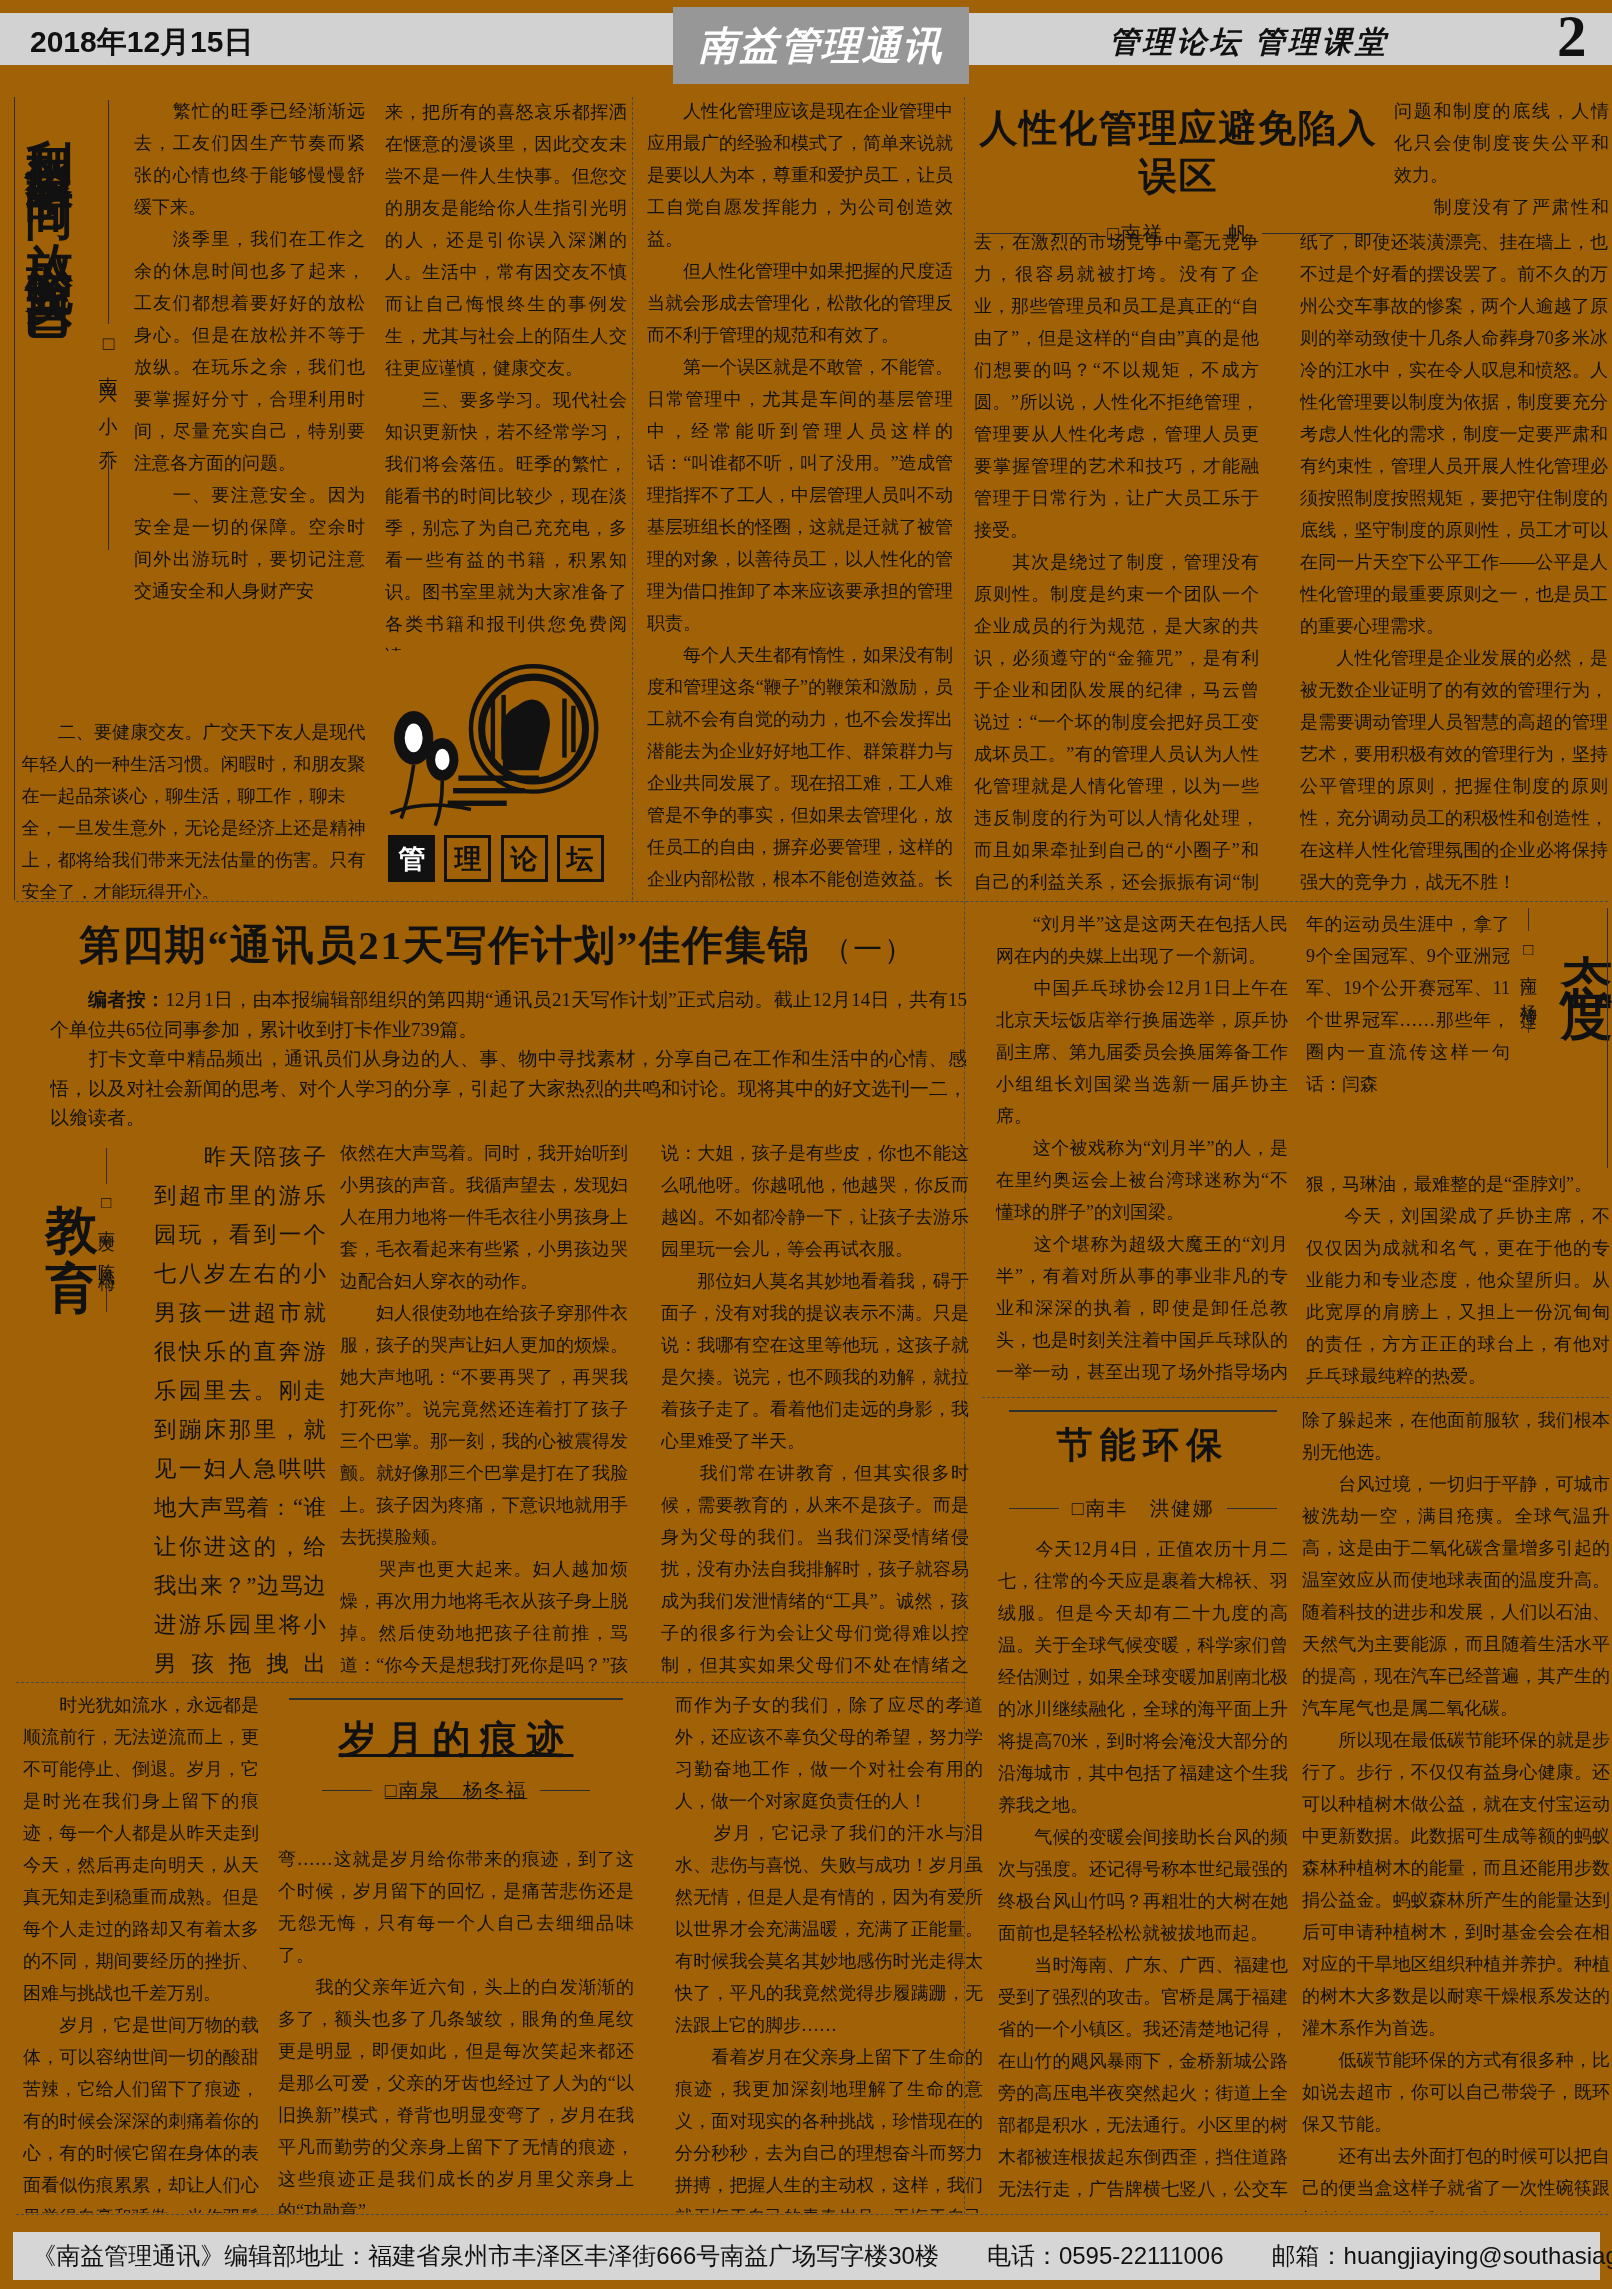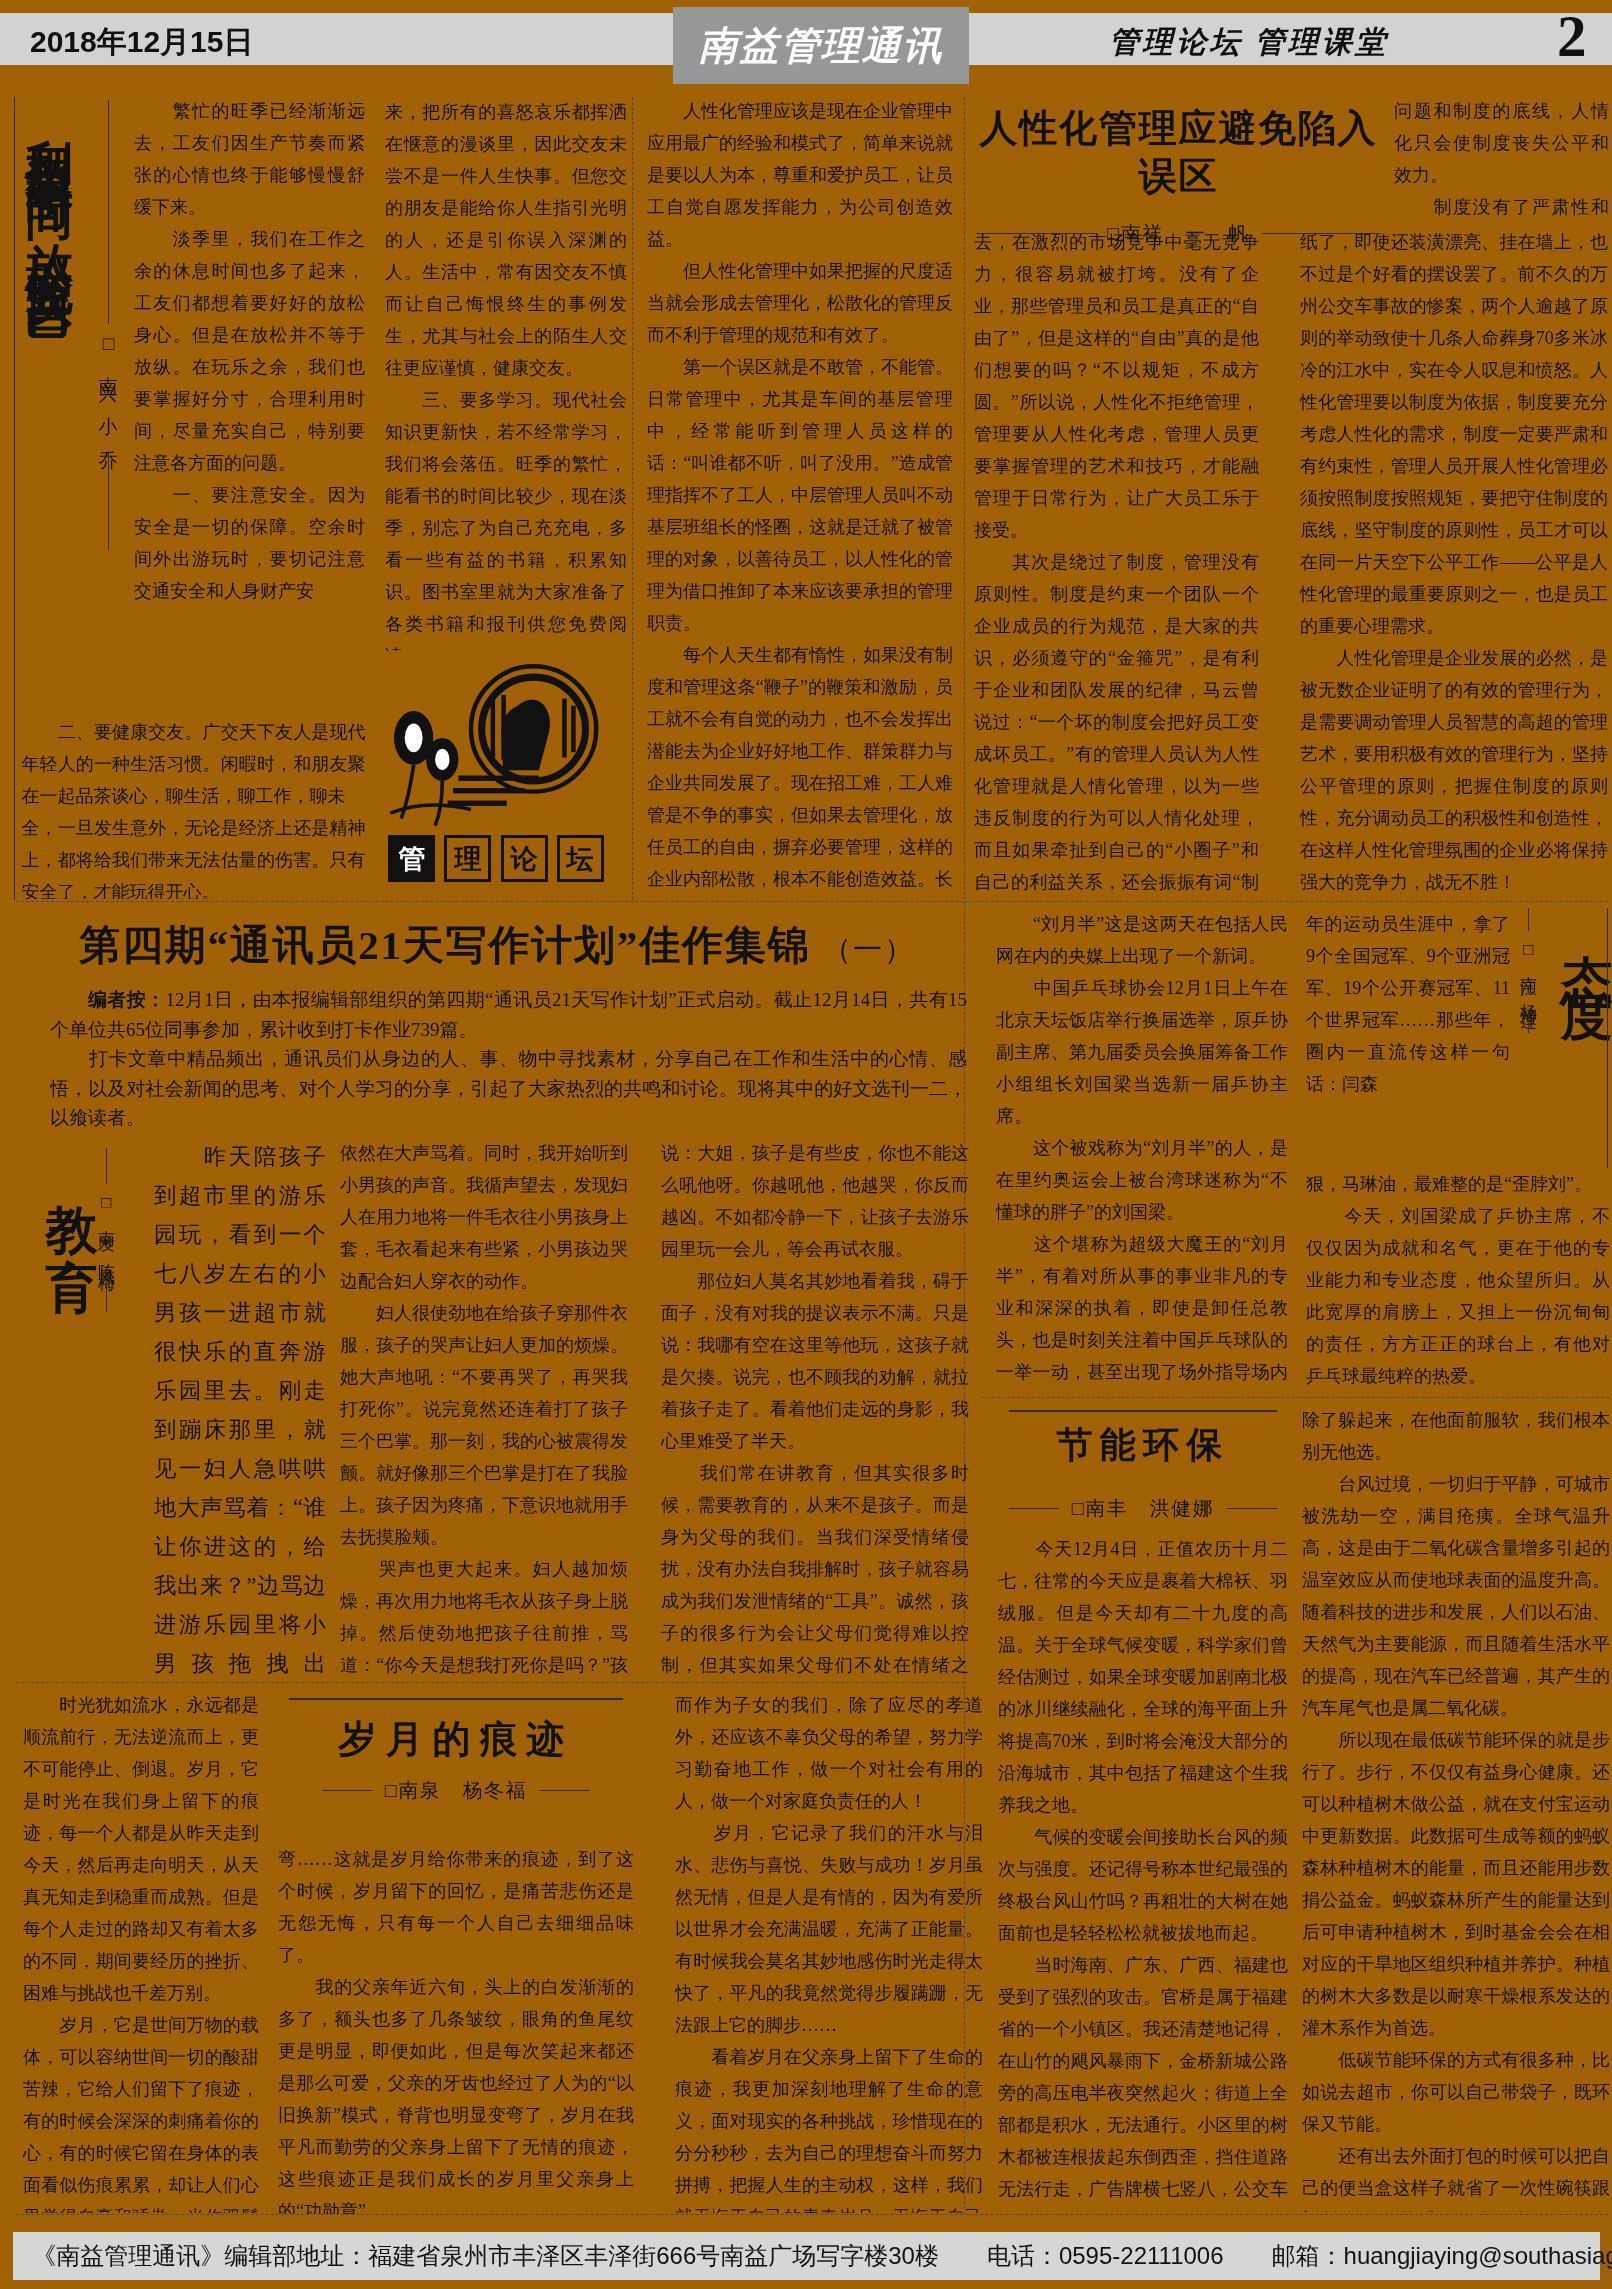--- a/index.html
+++ b/index.html
@@ -214,21 +214,21 @@
         <p>　　那位妇人莫名其妙地看着我，碍于面子，没有对我的提议表示不满。只是说：我哪有空在这里等他玩，这孩子就是欠揍。说完，也不顾我的劝解，就拉着孩子走了。看着他们走远的身影，我心里难受了半天。</p>
         <p>　　我们常在讲教育，但其实很多时候，需要教育的，从来不是孩子。而是身为父母的我们。当我们深受情绪侵扰，没有办法自我排解时，孩子就容易成为我们发泄情绪的“工具”。诚然，孩子的很多行为会让父母们觉得难以控制，但其实如果父母们不处在情绪之中，是不会引发更多问题的。</p>
       </div>
   </div>
 
   <div>
     <div class="abs col" style="left:23px;top:1689px;width:236px;height:524px;">
         <p>　　时光犹如流水，永远都是顺流前行，无法逆流而上，更不可能停止、倒退。岁月，它是时光在我们身上留下的痕迹，每一个人都是从昨天走到今天，然后再走向明天，从天真无知走到稳重而成熟。但是每个人走过的路却又有着太多的不同，期间要经历的挫折、困难与挑战也千差万别。</p>
         <p>　　岁月，它是世间万物的载体，可以容纳世间一切的酸甜苦辣，它给人们留下了痕迹，有的时候会深深的刺痛着你的心，有的时候它留在身体的表面看似伤痕累累，却让人们心里觉得自豪和骄傲。当你双鬓斑白，眼角多了好几条任性的鱼尾纹，牙齿一颗跟着一颗退休离职，腿脚也慢慢变得不再利索灵活，脊梁渐渐地变</p>
       </div>
-    <div class="abs" style="left:278px;top:1698px;width:356px;">
+    <div class="abs" style="left:278px;top:1698px;width:356px;text-decoration:underline;">
       <div class="sub-head-rule"></div>
       <div class="headline-lg" style="font-size:38px;line-height:47px;letter-spacing:9px;margin-top:16px;">岁月的痕迹</div>
       <div class="byline-row" style="margin-top:14.3px;">
         <div class="ln short"></div>
         <span class="byline-txt">□南泉　杨冬福</span>
         <div class="ln short"></div>
       </div>
     </div>
     <div class="abs col" style="left:278px;top:1843px;width:356px;height:371px;">
         <p>弯……这就是岁月给你带来的痕迹，到了这个时候，岁月留下的回忆，是痛苦悲伤还是无怨无悔，只有每一个人自己去细细品味了。</p>

